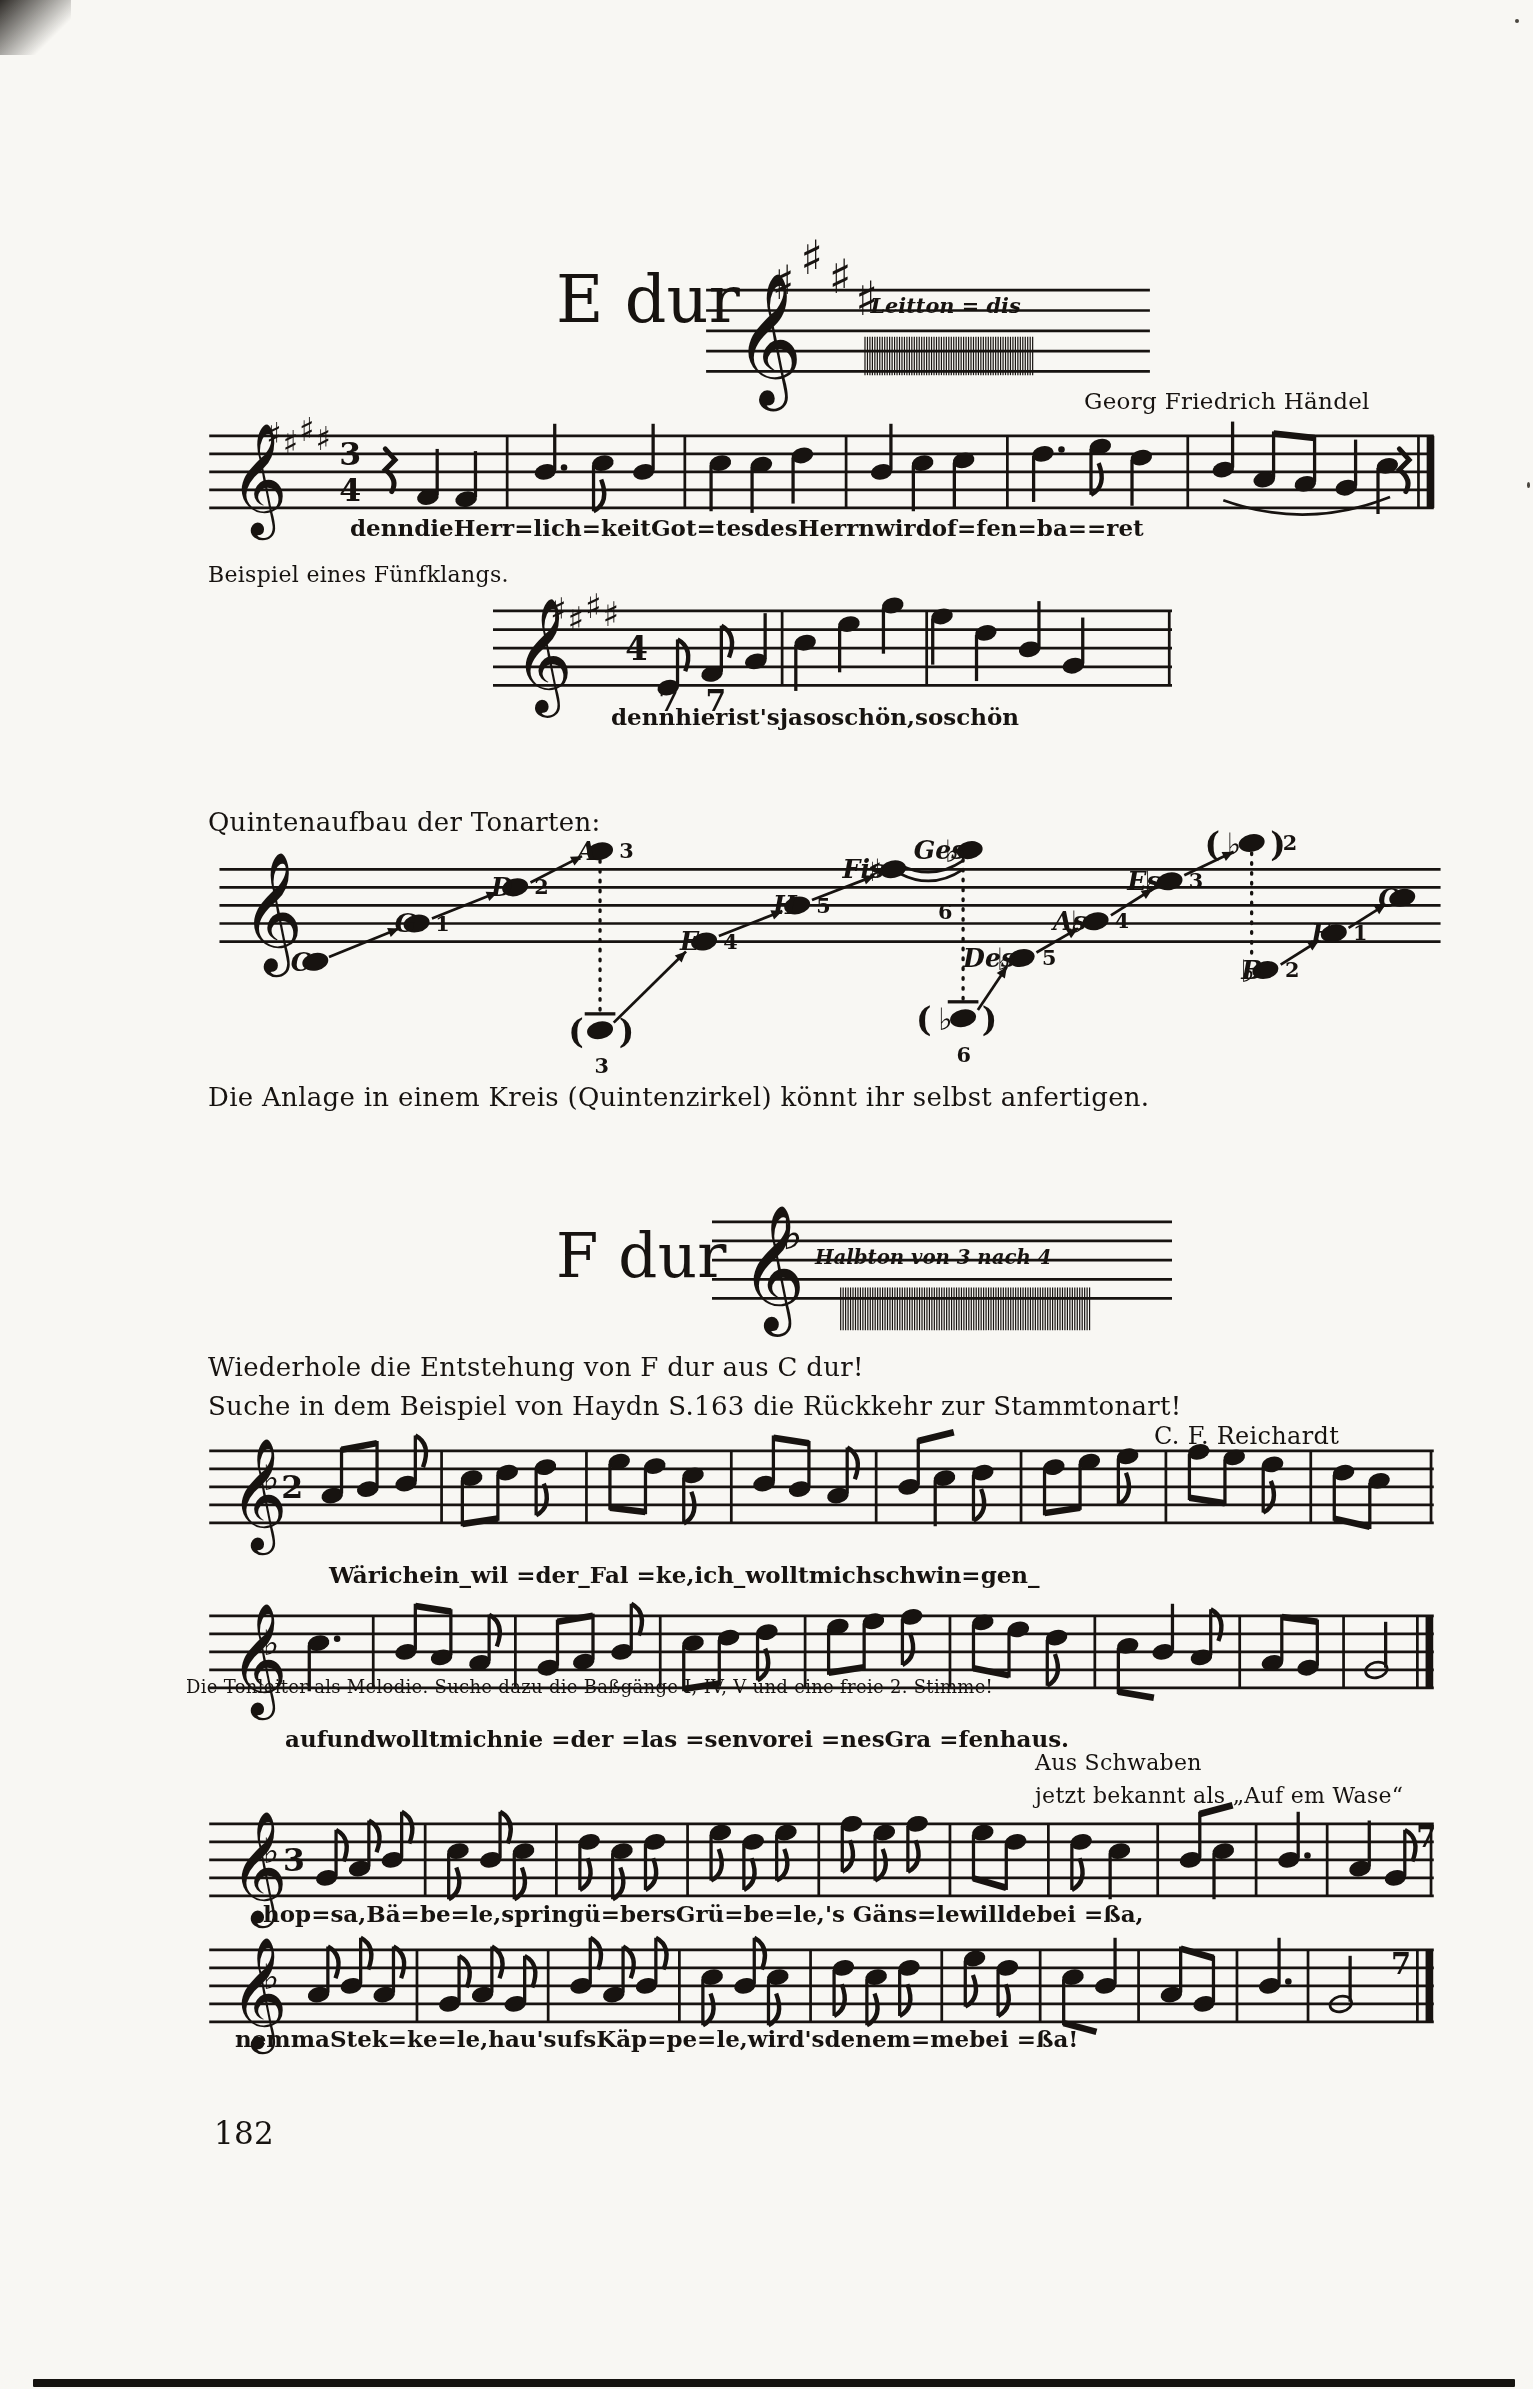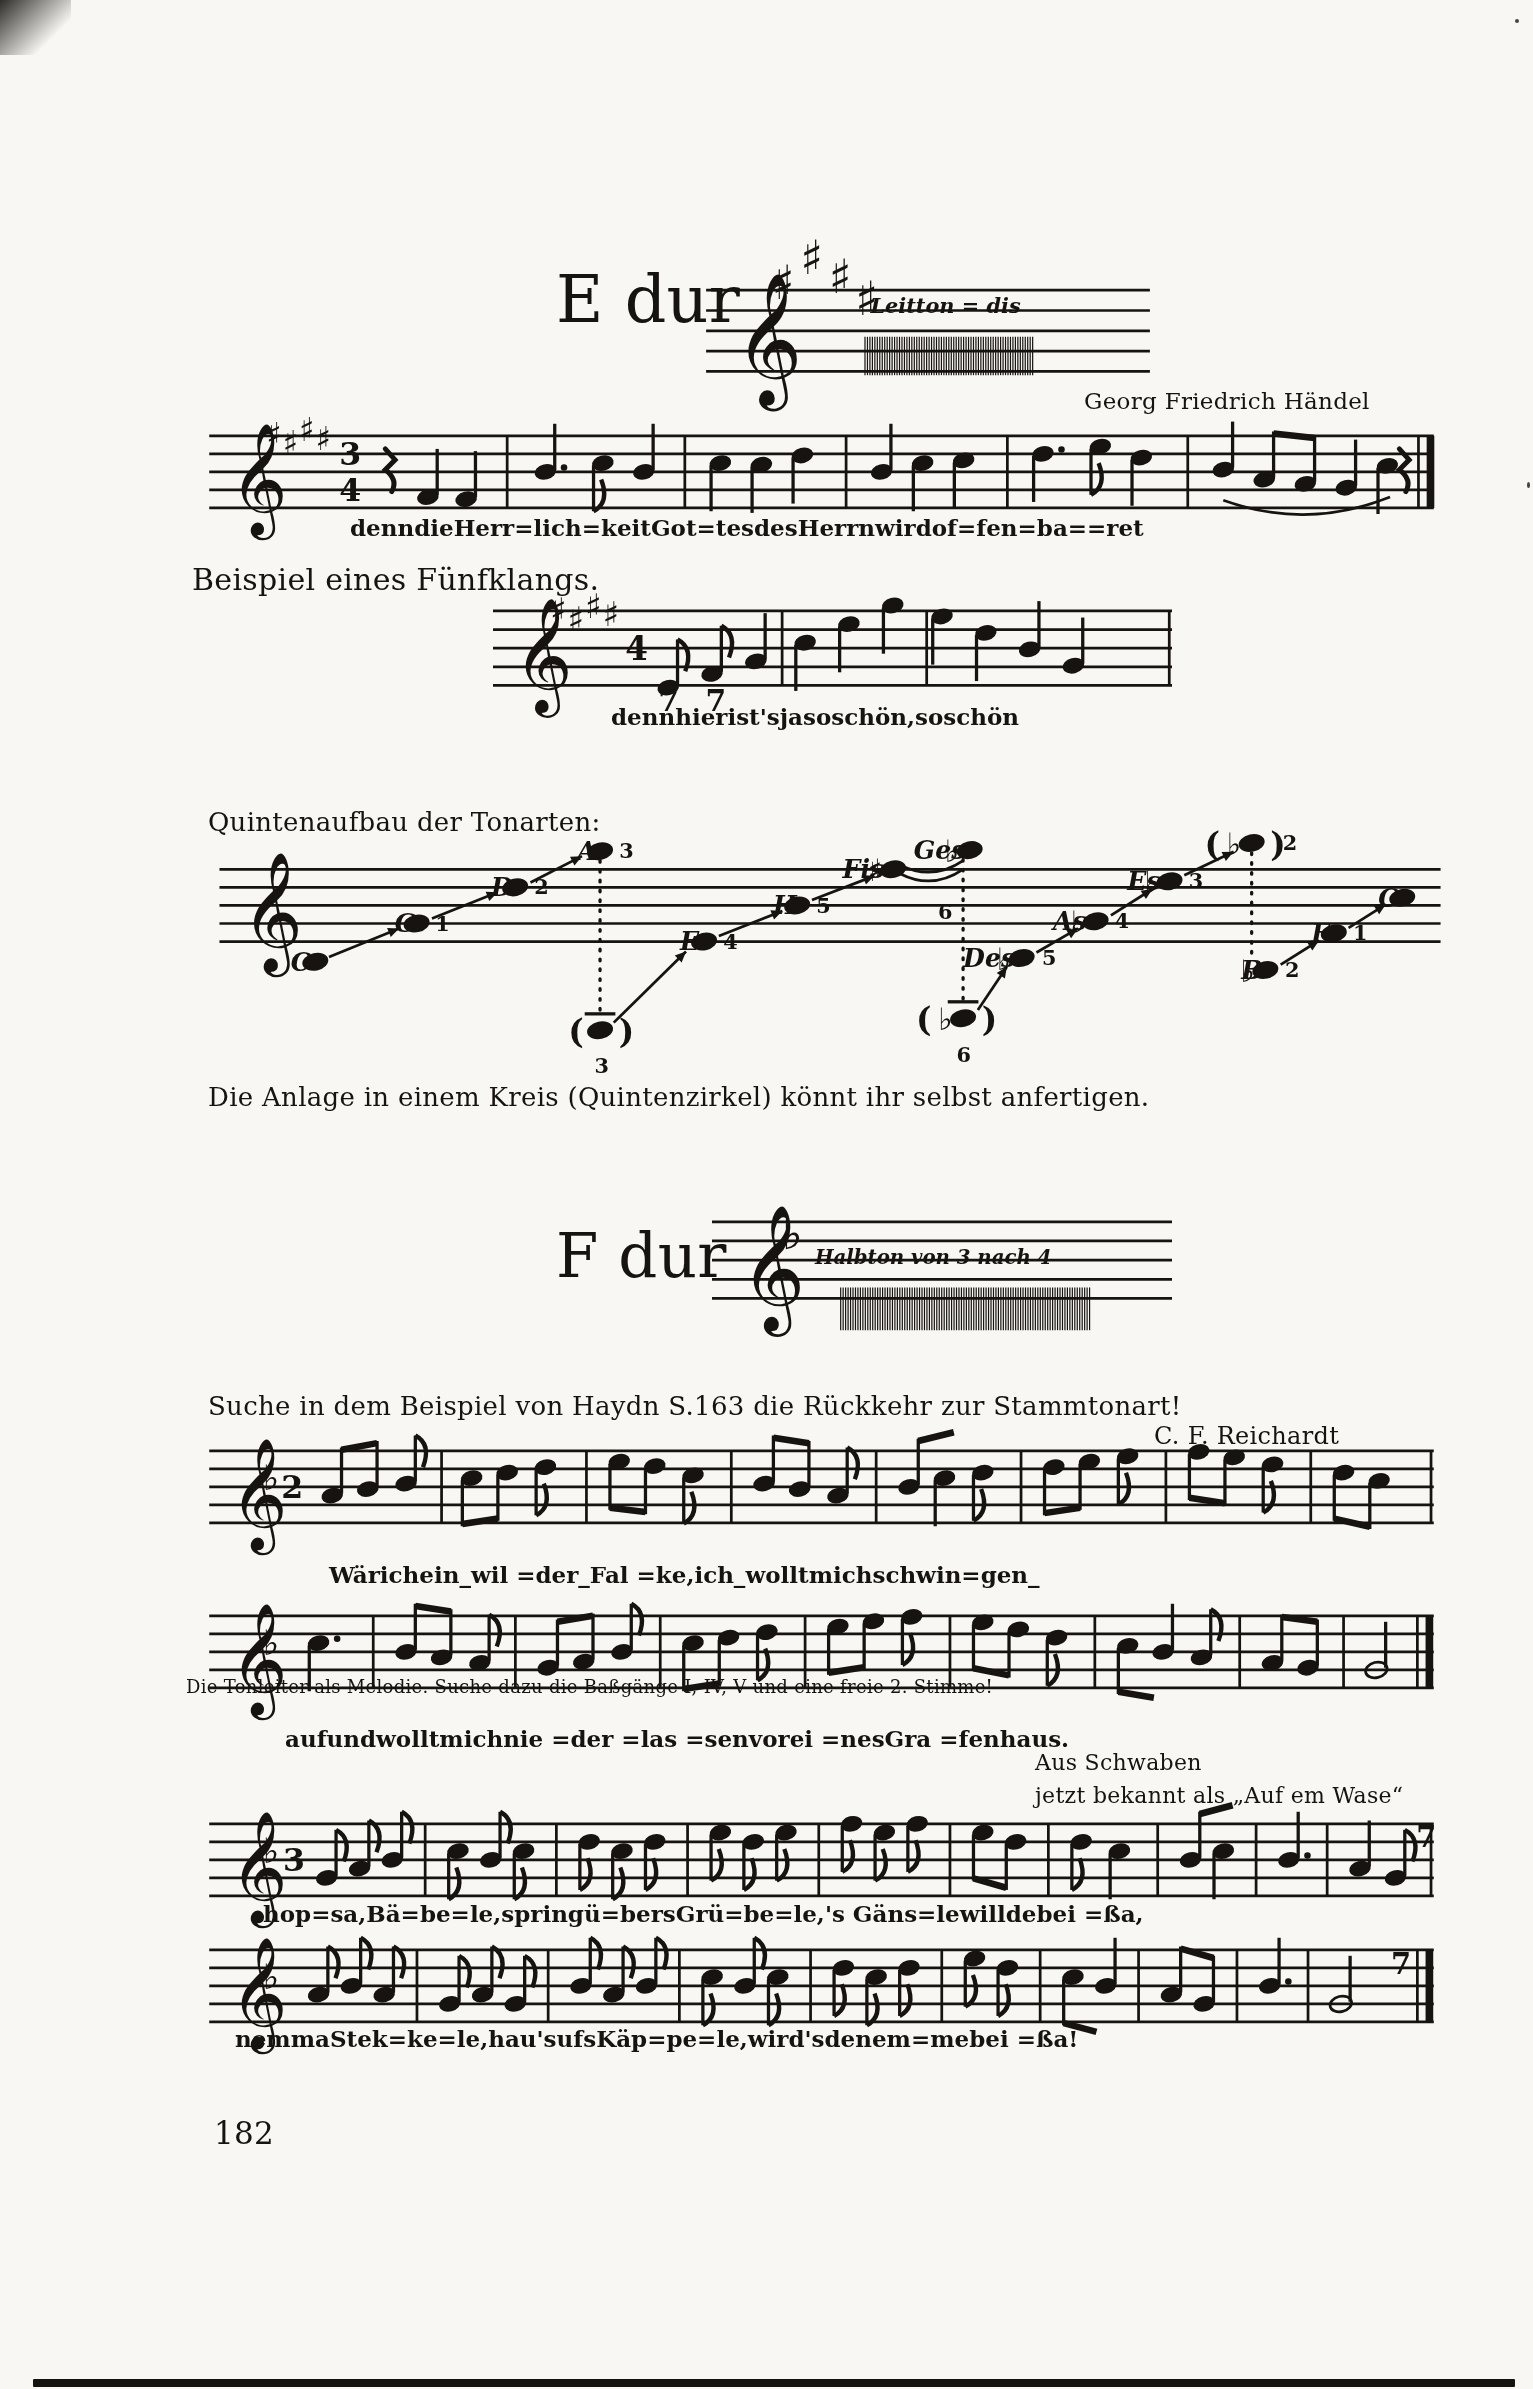--- a/index.html
+++ b/index.html
@@ -227,21 +227,21 @@
       <span>wird</span>
       <span>of=</span>
       <span>fen</span>
       <span>=</span>
       <span>ba</span>
       <span>=</span>
       <span>=</span>
       <span>ret</span>
     </div>
 
-  <div class="t" style="left:192px;top:562px;font-size:30px">Beispiel eines Fünfklangs.</div>
+  <div class="t" style="left:208px;top:562px;font-size:22px">Beispiel eines Fünfklangs.</div>
   <svg style="left:493px;top:578px" width="679" height="170" viewBox="0 0 1240 310">
       <line x1="0" y1="60" x2="1240" y2="60" stroke="#171310" stroke-width="5"></line>
       <line x1="0" y1="94" x2="1240" y2="94" stroke="#171310" stroke-width="5"></line>
       <line x1="0" y1="128" x2="1240" y2="128" stroke="#171310" stroke-width="5"></line>
       <line x1="0" y1="162" x2="1240" y2="162" stroke="#171310" stroke-width="5"></line>
       <line x1="0" y1="196" x2="1240" y2="196" stroke="#171310" stroke-width="5"></line>
       <text x="38" y="139.9" font-size="182" dominant-baseline="central" class="mus">𝄞</text>
       <text x="104" y="58" font-size="62" dominant-baseline="central" font-weight="700" class="mus">♯</text>
       <text x="136" y="74" font-size="62" dominant-baseline="central" font-weight="700" class="mus">♯</text>
       <text x="168" y="50" font-size="62" dominant-baseline="central" font-weight="700" class="mus">♯</text>
@@ -548,20 +548,21 @@
       <line x1="653.5" y1="220" x2="653.5" y2="298" stroke="#171310" stroke-width="2.2"></line>
       <line x1="658" y1="220" x2="658" y2="298" stroke="#171310" stroke-width="2.2"></line>
       <line x1="662.5" y1="220" x2="662.5" y2="298" stroke="#171310" stroke-width="2.2"></line>
       <line x1="667" y1="220" x2="667" y2="298" stroke="#171310" stroke-width="2.2"></line>
       <line x1="671.5" y1="220" x2="671.5" y2="298" stroke="#171310" stroke-width="2.2"></line>
       <line x1="676" y1="220" x2="676" y2="298" stroke="#171310" stroke-width="2.2"></line>
       <line x1="680.5" y1="220" x2="680.5" y2="298" stroke="#171310" stroke-width="2.2"></line>
       <line x1="685" y1="220" x2="685" y2="298" stroke="#171310" stroke-width="2.2"></line>
       <line x1="689.5" y1="220" x2="689.5" y2="298" stroke="#171310" stroke-width="2.2"></line>
     </svg>
+  <div class="t" style="left:208px;top:1352px;font-size:26px">Wiederhole die Entstehung von F dur aus C dur!</div>
   <div class="t" style="left:208px;top:1391px;font-size:26px">Suche in dem Beispiel von Haydn S.163 die Rückkehr zur Stammtonart!</div>
 
   <div class="t right" style="left:1154px;top:1422px;width:329px;font-size:24px">C. F. Reichardt</div>
   <svg style="left:208px;top:1418px" width="1227" height="164" viewBox="0 0 2240 300">
       <line x1="0" y1="60" x2="2240" y2="60" stroke="#171310" stroke-width="5"></line>
       <line x1="0" y1="93" x2="2240" y2="93" stroke="#171310" stroke-width="5"></line>
       <line x1="0" y1="126" x2="2240" y2="126" stroke="#171310" stroke-width="5"></line>
       <line x1="0" y1="159" x2="2240" y2="159" stroke="#171310" stroke-width="5"></line>
       <line x1="0" y1="192" x2="2240" y2="192" stroke="#171310" stroke-width="5"></line>
       <text x="38" y="137.55" font-size="178" dominant-baseline="central" class="mus">𝄞</text>

